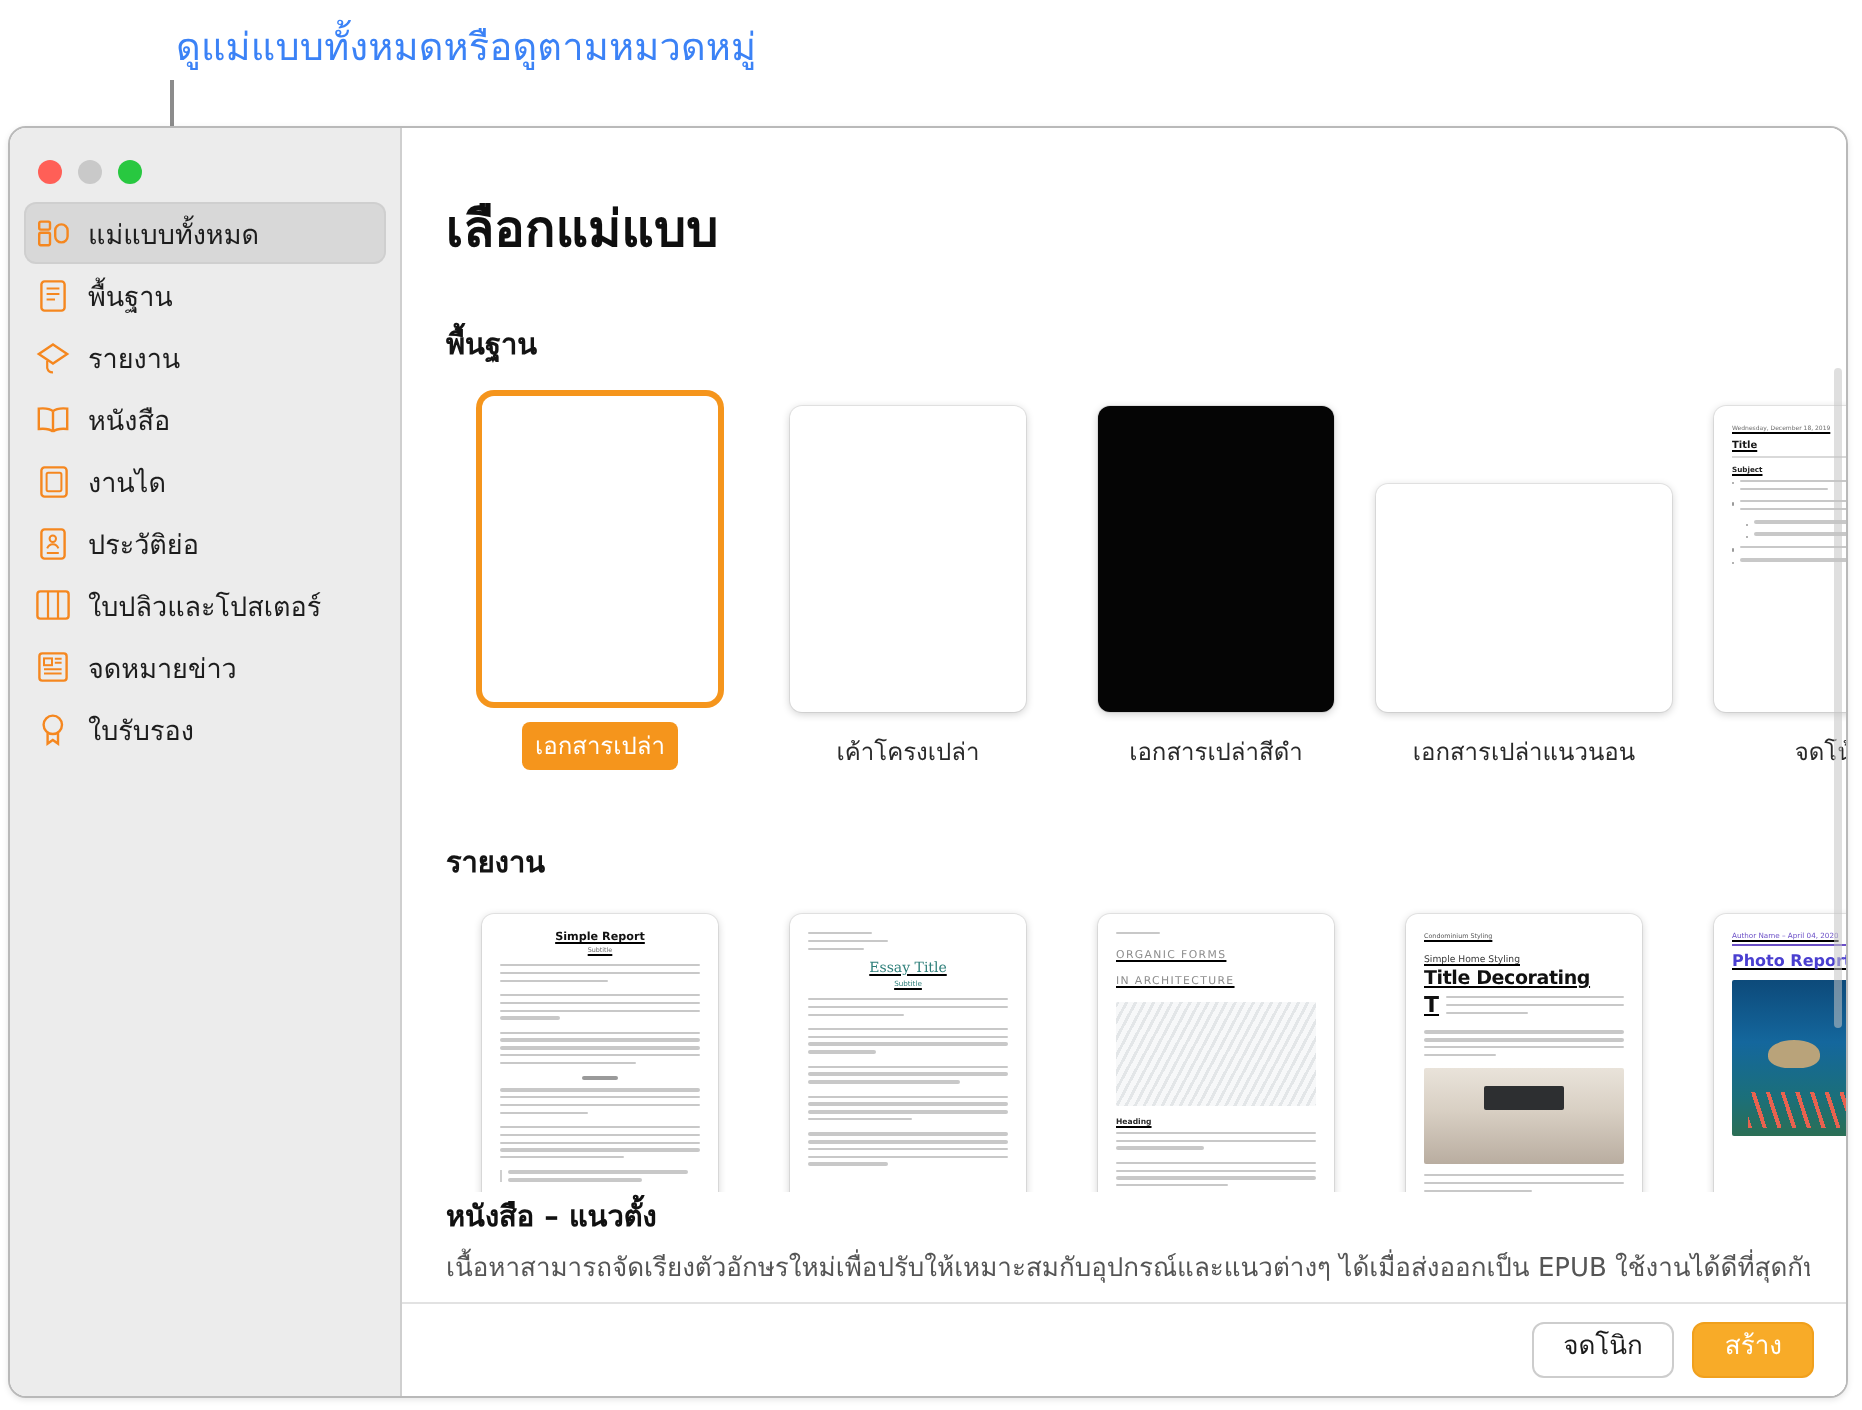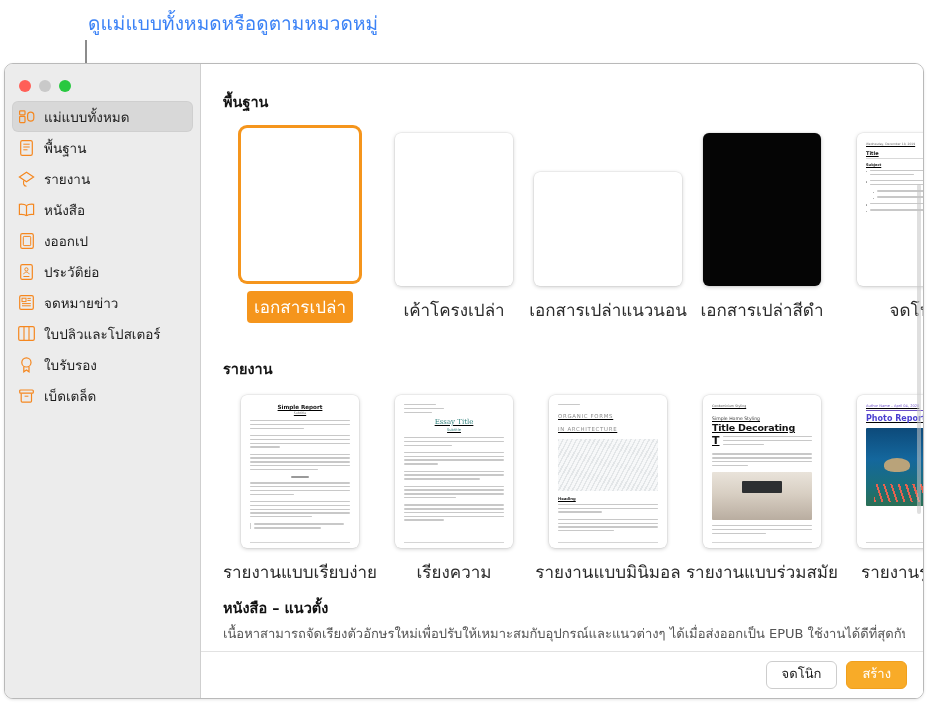--- a/index.html
+++ b/index.html
@@ -160,21 +160,21 @@
     position: relative;
   }
   .thumb.portrait { width: 118px; height: 153px; }
   .thumb.landscape { width: 148px; height: 114px; }
   .thumb.selected {
     box-shadow: 0 0 0 3px #f5951c;
   }
   .thumb.black { background: #050505; }
 
   .cell-label {
-    font-size: 17px;
+    font-size: 12px;
     color: #2a2a2a;
     margin-top: 10px;
     text-align: left;
     white-space: nowrap;
   }
   .cell-label.badge {
     background: #f5951c;
     color: #ffffff;
     border-radius: 4px;
     padding: 2px 7px 3px 7px;
@@ -368,85 +368,76 @@
           <span class="side-label">หนังสือ</span>
         </div>
 
         <div class="side-item">
           <span class="side-icon">
             <svg width="14" height="16" viewBox="0 0 14 16" fill="none" stroke="#f5871f" stroke-width="1.2">
               <rect x="0.7" y="0.7" width="12.6" height="14.6" rx="1.6"></rect>
               <rect x="3.3" y="3.4" width="7.4" height="9.2" rx="0.8" stroke-width="1"></rect>
             </svg>
           </span>
-          <span class="side-label">งออกเป</span>
+          <span class="side-label">งานได</span>
         </div>
 
         <div class="side-item">
           <span class="side-icon">
             <svg width="13" height="16" viewBox="0 0 13 16" fill="none" stroke="#f5871f" stroke-width="1.2">
               <rect x="0.7" y="0.7" width="11.6" height="14.6" rx="1.6"></rect>
               <circle cx="6.4" cy="5.4" r="1.6" stroke-width="1"></circle>
               <path d="M3.6 10.2c.5-1.4 1.6-2.1 2.8-2.1s2.3.7 2.8 2.1" stroke-width="1"></path>
               <path d="M3.4 12.5h6" stroke-width="1"></path>
             </svg>
           </span>
           <span class="side-label">ประวัติย่อ</span>
         </div>
 
         <div class="side-item">
           <span class="side-icon">
+            <svg width="17" height="15" viewBox="0 0 17 15" fill="none" stroke="#f5871f" stroke-width="1.2">
+              <rect x="0.7" y="0.7" width="15.6" height="13.6" rx="1.4"></rect>
+              <path d="M6 0.9v13.2M11 0.9v13.2" stroke-width="1.1"></path>
+            </svg>
+          </span>
+          <span class="side-label">ใบปลิวและโปสเตอร์</span>
+        </div>
+
+        <div class="side-item">
+          <span class="side-icon">
             <svg width="15" height="15" viewBox="0 0 15 15" fill="none" stroke="#f5871f" stroke-width="1.2">
               <rect x="0.7" y="0.7" width="13.6" height="13.6" rx="1.4"></rect>
               <rect x="3" y="3.2" width="4" height="3.4" stroke-width="1"></rect>
               <path d="M8.4 3.4h3.4M8.4 5.4h3.4M3 8.6h8.8M3 10.8h8.8" stroke-width="1"></path>
             </svg>
           </span>
           <span class="side-label">จดหมายข่าว</span>
         </div>
 
-        <div class="side-item">
-          <span class="side-icon">
-            <svg width="17" height="15" viewBox="0 0 17 15" fill="none" stroke="#f5871f" stroke-width="1.2">
-              <rect x="0.7" y="0.7" width="15.6" height="13.6" rx="1.4"></rect>
-              <path d="M6 0.9v13.2M11 0.9v13.2" stroke-width="1.1"></path>
-            </svg>
-          </span>
-          <span class="side-label">ใบปลิวและโปสเตอร์</span>
-        </div>
-
 
         <div class="side-item">
           <span class="side-icon">
             <svg width="13" height="16" viewBox="0 0 13 16" fill="none" stroke="#f5871f" stroke-width="1.2">
               <circle cx="6.4" cy="5.4" r="4.6"></circle>
               <path d="M3.8 9.4v5.4l2.6-1.8 2.6 1.8V9.4"></path>
             </svg>
           </span>
           <span class="side-label">ใบรับรอง</span>
         </div>
 
-        <div class="side-item">
-          <span class="side-icon">
-            <svg width="15" height="14" viewBox="0 0 15 14" fill="none" stroke="#f5871f" stroke-width="1.2">
-              <rect x="0.7" y="1" width="13.6" height="3.2" rx="0.9"></rect>
-              <path d="M2.2 4.4v7.6c0 .6.5 1.1 1.1 1.1h8.1c.6 0 1.1-.5 1.1-1.1V4.4"></path>
-              <path d="M5.6 7.2h3.8" stroke-width="1"></path>
-            </svg>
-          </span>
-          <span class="side-label">เบ็ดเตล็ด</span>
-        </div>
 
       </div>
     </div>
 
     <div class="content">
 
       <div class="scroll-area">
 
+        <div class="page-title">เลือกแม่แบบ</div>
 
         <div class="section-title">พื้นฐาน</div>
 
         <div class="row">
 
           <div class="cell">
             <div class="thumb-wrap">
               <div class="thumb portrait selected"></div>
             </div>
             <div class="cell-label badge">เอกสารเปล่า</div>
@@ -454,30 +445,30 @@
 
           <div class="cell">
             <div class="thumb-wrap">
               <div class="thumb portrait"></div>
             </div>
             <div class="cell-label">เค้าโครงเปล่า</div>
           </div>
 
           <div class="cell">
             <div class="thumb-wrap">
+              <div class="thumb portrait black"></div>
+            </div>
+            <div class="cell-label">เอกสารเปล่าสีดำ</div>
+          </div>
+
+          <div class="cell">
+            <div class="thumb-wrap">
               <div class="thumb landscape"></div>
             </div>
             <div class="cell-label">เอกสารเปล่าแนวนอน</div>
-          </div>
-
-          <div class="cell">
-            <div class="thumb-wrap">
-              <div class="thumb portrait black"></div>
-            </div>
-            <div class="cell-label">เอกสารเปล่าสีดำ</div>
           </div>
 
           <div class="cell">
             <div class="thumb-wrap">
               <div class="thumb portrait">
                 <div class="mini">
                   <div class="note-date">Wednesday, December 18, 2019</div>
                   <div class="note-title">Title</div>
                   <div class="note-rule"></div>
                   <div class="note-sub">Subject</div>

